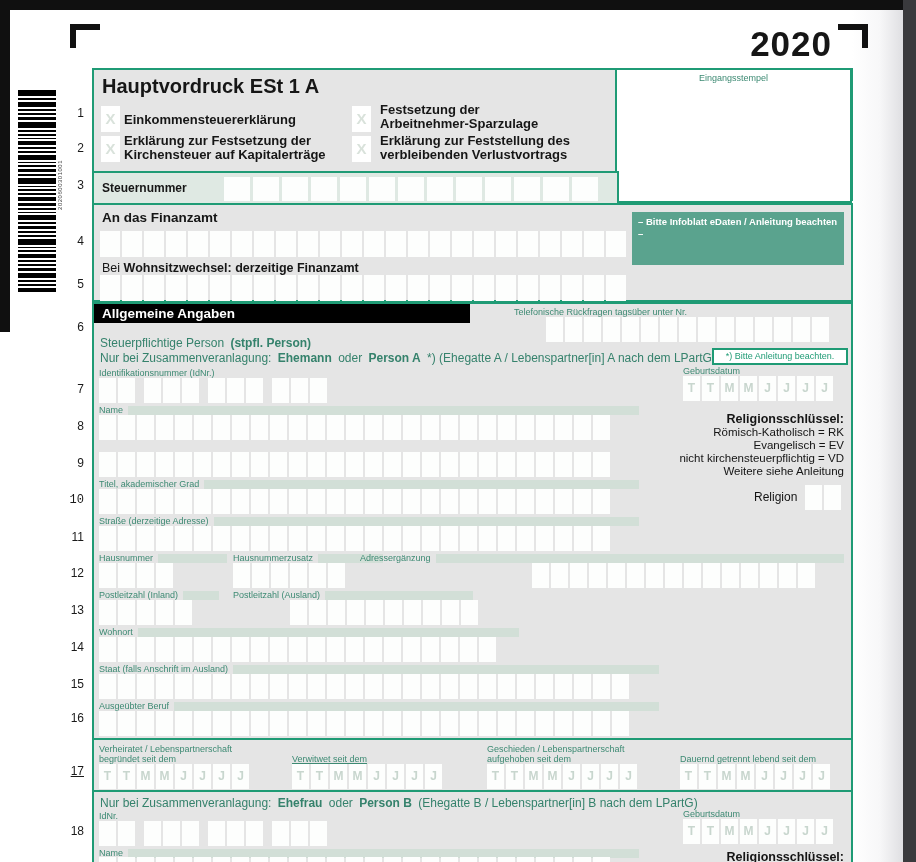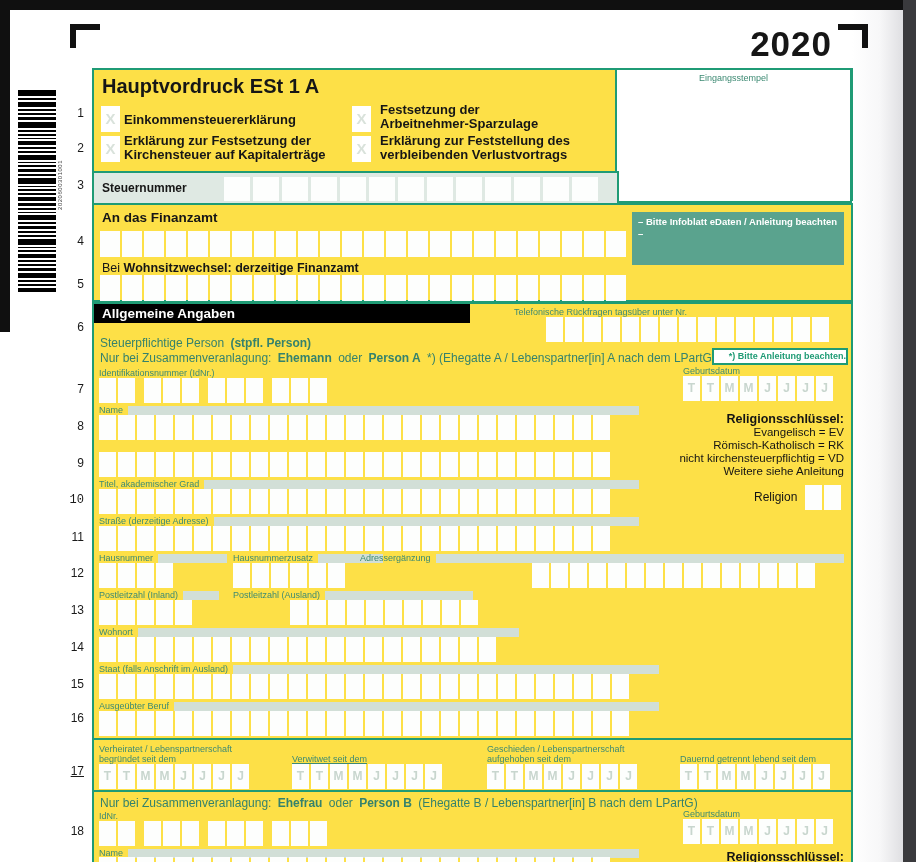--- a/index.html
+++ b/index.html
@@ -21,21 +21,21 @@
 
   
   .barcode{left:18px;top:90px;width:38px;}
   .barcode .bar{background:#000;margin-bottom:2px;}
   .bc-num{left:57px;top:160px;font-size:6px;color:#444;writing-mode:vertical-rl;transform:rotate(180deg);letter-spacing:.5px;}
 
   
   .lnum{position:absolute;left:64px;width:20px;text-align:right;font-size:12px;color:#1a1a1a;}
 
   
-  .sect{position:absolute;left:92px;width:761px;background:#fde047;border:2px solid #1f9b75;box-sizing:border-box;}
+  .sect{position:absolute;left:92px;width:761px;background:#e5e5e5;border:2px solid #1f9b75;box-sizing:border-box;}
   #sectA{top:68px;height:133px;}
   #sectB{top:203px;height:99px;}
   #sectC{top:302px;height:572px;}
 
   .teal{color:#35826c;}
   .lbl{font-size:9px;color:#3d8a73;white-space:nowrap;}
   .lblrow{position:absolute;display:flex;align-items:flex-start;}
   .band{flex:1;height:9px;background:#d2dfd7;margin-left:5px;margin-top:1px;}
 
   .h-title{font-size:20px;font-weight:bold;white-space:nowrap;}
@@ -53,21 +53,21 @@
         font-size:12px;font-weight:bold;color:#c8d6ce;}
   .cell.gap{margin-right:7px;}
   .cw20 .cell{width:20px;height:26px;}
   .stnr-cells .cell{width:26px;height:24px;margin-right:1px;}
 
   .info-box{left:538px;top:7px;width:212px;height:53px;background:#5aa38e;color:#fff;font-weight:bold;
             font-size:9.5px;line-height:11.5px;padding:4px 6px;box-sizing:border-box;}
   .blackbar{left:0;top:0;width:376px;height:19px;background:#000;color:#fff;font-size:13.5px;font-weight:bold;
             line-height:19px;padding-left:8px;box-sizing:border-box;}
   .anl-box{left:618px;top:44px;width:136px;height:17px;background:#fff;border:2px solid #1f9b75;box-sizing:border-box;
-           text-align:right;font-size:9px;font-weight:bold;color:#1f9b75;line-height:13px;}
+           text-align:center;font-size:9px;font-weight:normal;color:#1f9b75;line-height:13px;}
   .pline{position:absolute;font-size:12px;white-space:nowrap;}
   .pline span{margin-right:3px;}
   .rel-block{position:absolute;text-align:right;color:#141414;}
   .rel-block .t{font-size:12.5px;font-weight:bold;line-height:14px;}
   .rel-block div{font-size:11.5px;line-height:13px;}
   .sep{position:absolute;left:0;right:0;border-top:2px solid #1f9b75;}
   .mlbl{position:absolute;font-size:9px;color:#3d8a73;line-height:10px;white-space:nowrap;}
   .blk12{font-size:12px;color:#141414;}
 </style>
 </head>
@@ -351,22 +351,22 @@
         <div class="cell"></div>
         <div class="cell"></div>
         <div class="cell"></div>
         <div class="cell"></div>
         <div class="cell"></div>
         <div class="cell"></div>
       </div>
 
     <div class="rel-block" style="left:400px;top:108px;width:350px;">
       <div class="t">Religionsschlüssel:</div>
+      <div>Römisch-Katholisch = RK</div>
       <div>Evangelisch = EV</div>
-      <div>Römisch-Katholisch = RK</div>
       <div>nicht kirchensteuerpflichtig = VD</div>
       <div>Weitere siehe Anleitung</div>
     </div>
 
     <div class="cell-row" style="left:5px;top:148px;">
         <div class="cell"></div>
         <div class="cell"></div>
         <div class="cell"></div>
         <div class="cell"></div>
         <div class="cell"></div>

